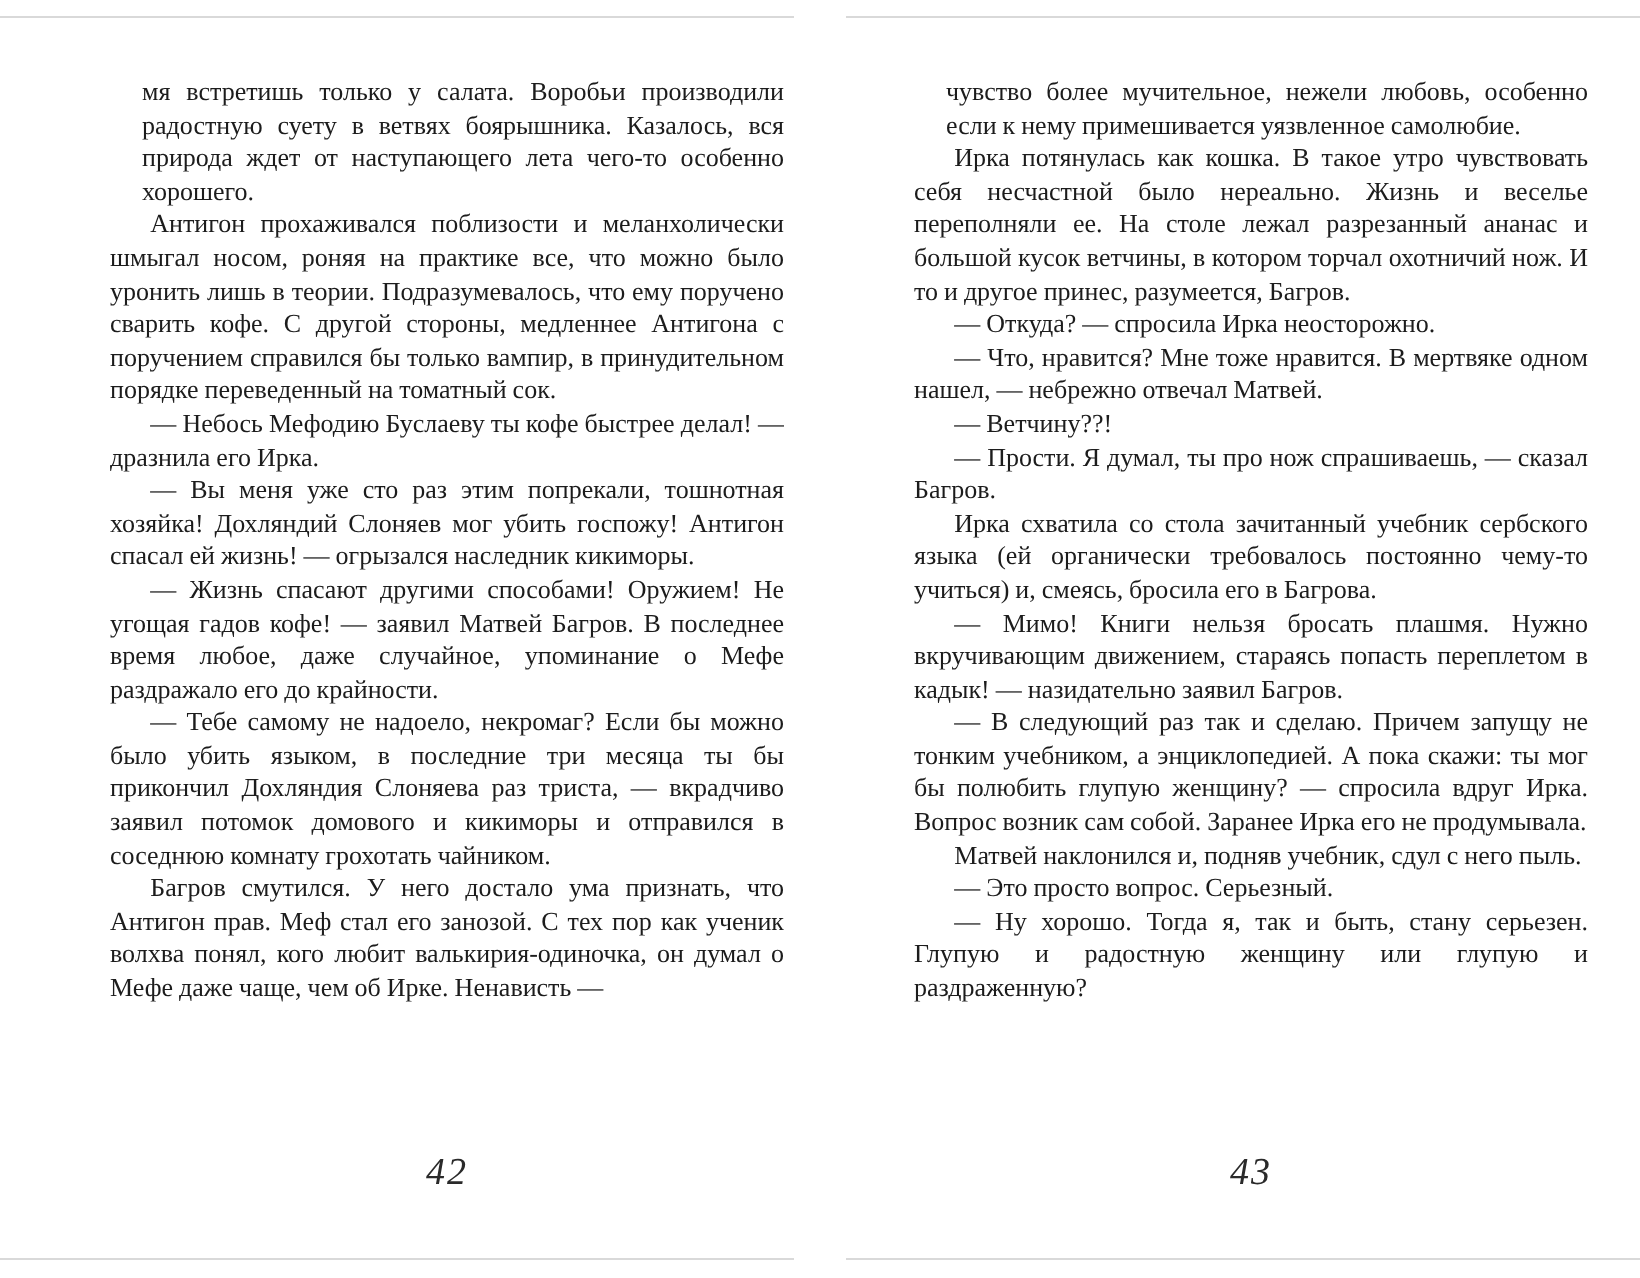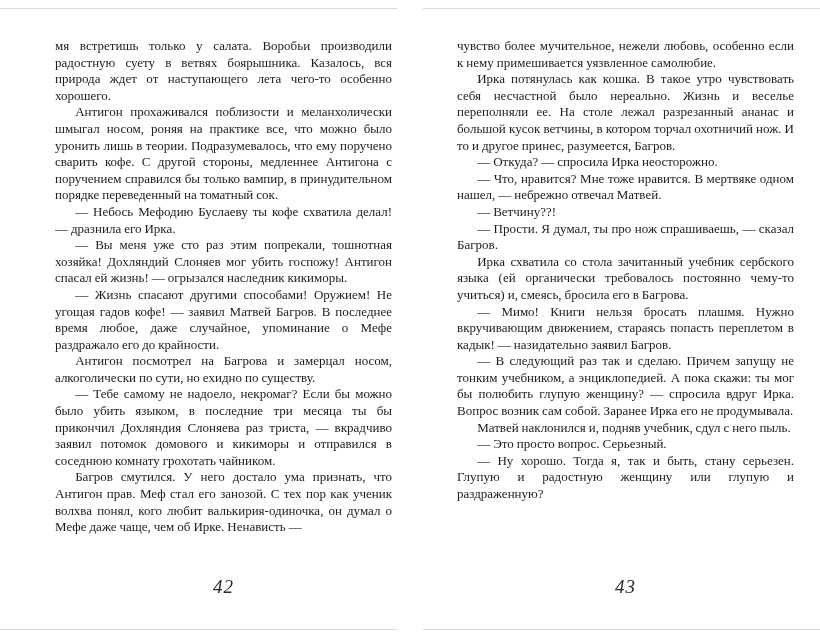--- a/index.html
+++ b/index.html
@@ -43,21 +43,21 @@
     hyphens: auto;
   }
   .page-left  .page-body { left: 55px; width: 337px; }
   .page-right .page-body { left: 47px; width: 337px; }
   .para {
     font-size: 13px;
     line-height: 16.6px;
     text-indent: 1.55em;
     word-spacing: -0.02em;
   }
-  .para.cont { text-indent: 0; }
+  .para.cont { text-indent: 0; margin-left: 16px; }
   .page-number {
     position: absolute;
     top: 576px;
     text-align: center;
     font-size: 19px;
     font-style: italic;
     letter-spacing: 1px;
     color: #2a2a2a;
   }
   .page-left  .page-number { left: 55px; width: 337px; }
@@ -66,24 +66,23 @@
 </head>
 <body>
 
 <div class="book">
 
   <div class="page page-left">
     <div class="rule rule-top"></div>
     <div class="page-body" lang="ru">
         <p class="para cont">мя встретишь только у салата. Воробьи производили радостную суету в ветвях боярышника. Казалось, вся природа ждет от наступающего лета чего-то особенно хорошего.</p>
         <p class="para">Антигон прохаживался поблизости и меланхолически шмыгал носом, роняя на практике все, что можно было уронить лишь в теории. Подразумевалось, что ему поручено сварить кофе. С другой стороны, медленнее Антигона с поручением справился бы только вампир, в принудительном порядке переведенный на томатный сок.</p>
-        <p class="para">— Небось Мефодию Буслаеву ты кофе схватила делал! — дразнила его Ирка.</p>
+        <p class="para">— Небось Мефодию Буслаеву ты кофе быстрее делал! — дразнила его Ирка.</p>
         <p class="para">— Вы меня уже сто раз этим попрекали, тошнотная хозяйка! Дохляндий Слоняев мог убить госпожу! Антигон спасал ей жизнь! — огрызался наследник кикиморы.</p>
         <p class="para">— Жизнь спасают другими способами! Оружием! Не угощая гадов кофе! — заявил Матвей Багров. В последнее время любое, даже случайное, упоминание о Мефе раздражало его до крайности.</p>
-        <p class="para">Антигон посмотрел на Багрова и замерцал носом, алкоголически по сути, но ехидно по существу.</p>
         <p class="para">— Тебе самому не надоело, некромаг? Если бы можно было убить языком, в последние три месяца ты бы прикончил Дохляндия Слоняева раз триста, — вкрадчиво заявил потомок домового и кикиморы и отправился в соседнюю комнату грохотать чайником.</p>
         <p class="para">Багров смутился. У него достало ума признать, что Антигон прав. Меф стал его занозой. С тех пор как ученик волхва понял, кого любит валькирия-одиночка, он думал о Мефе даже чаще, чем об Ирке. Ненависть —</p>
       </div>
     <div class="page-number">42</div>
     <div class="rule rule-bottom"></div>
   </div>
 
   <div class="page page-right">
     <div class="rule rule-top"></div>
     <div class="page-body" lang="ru">

